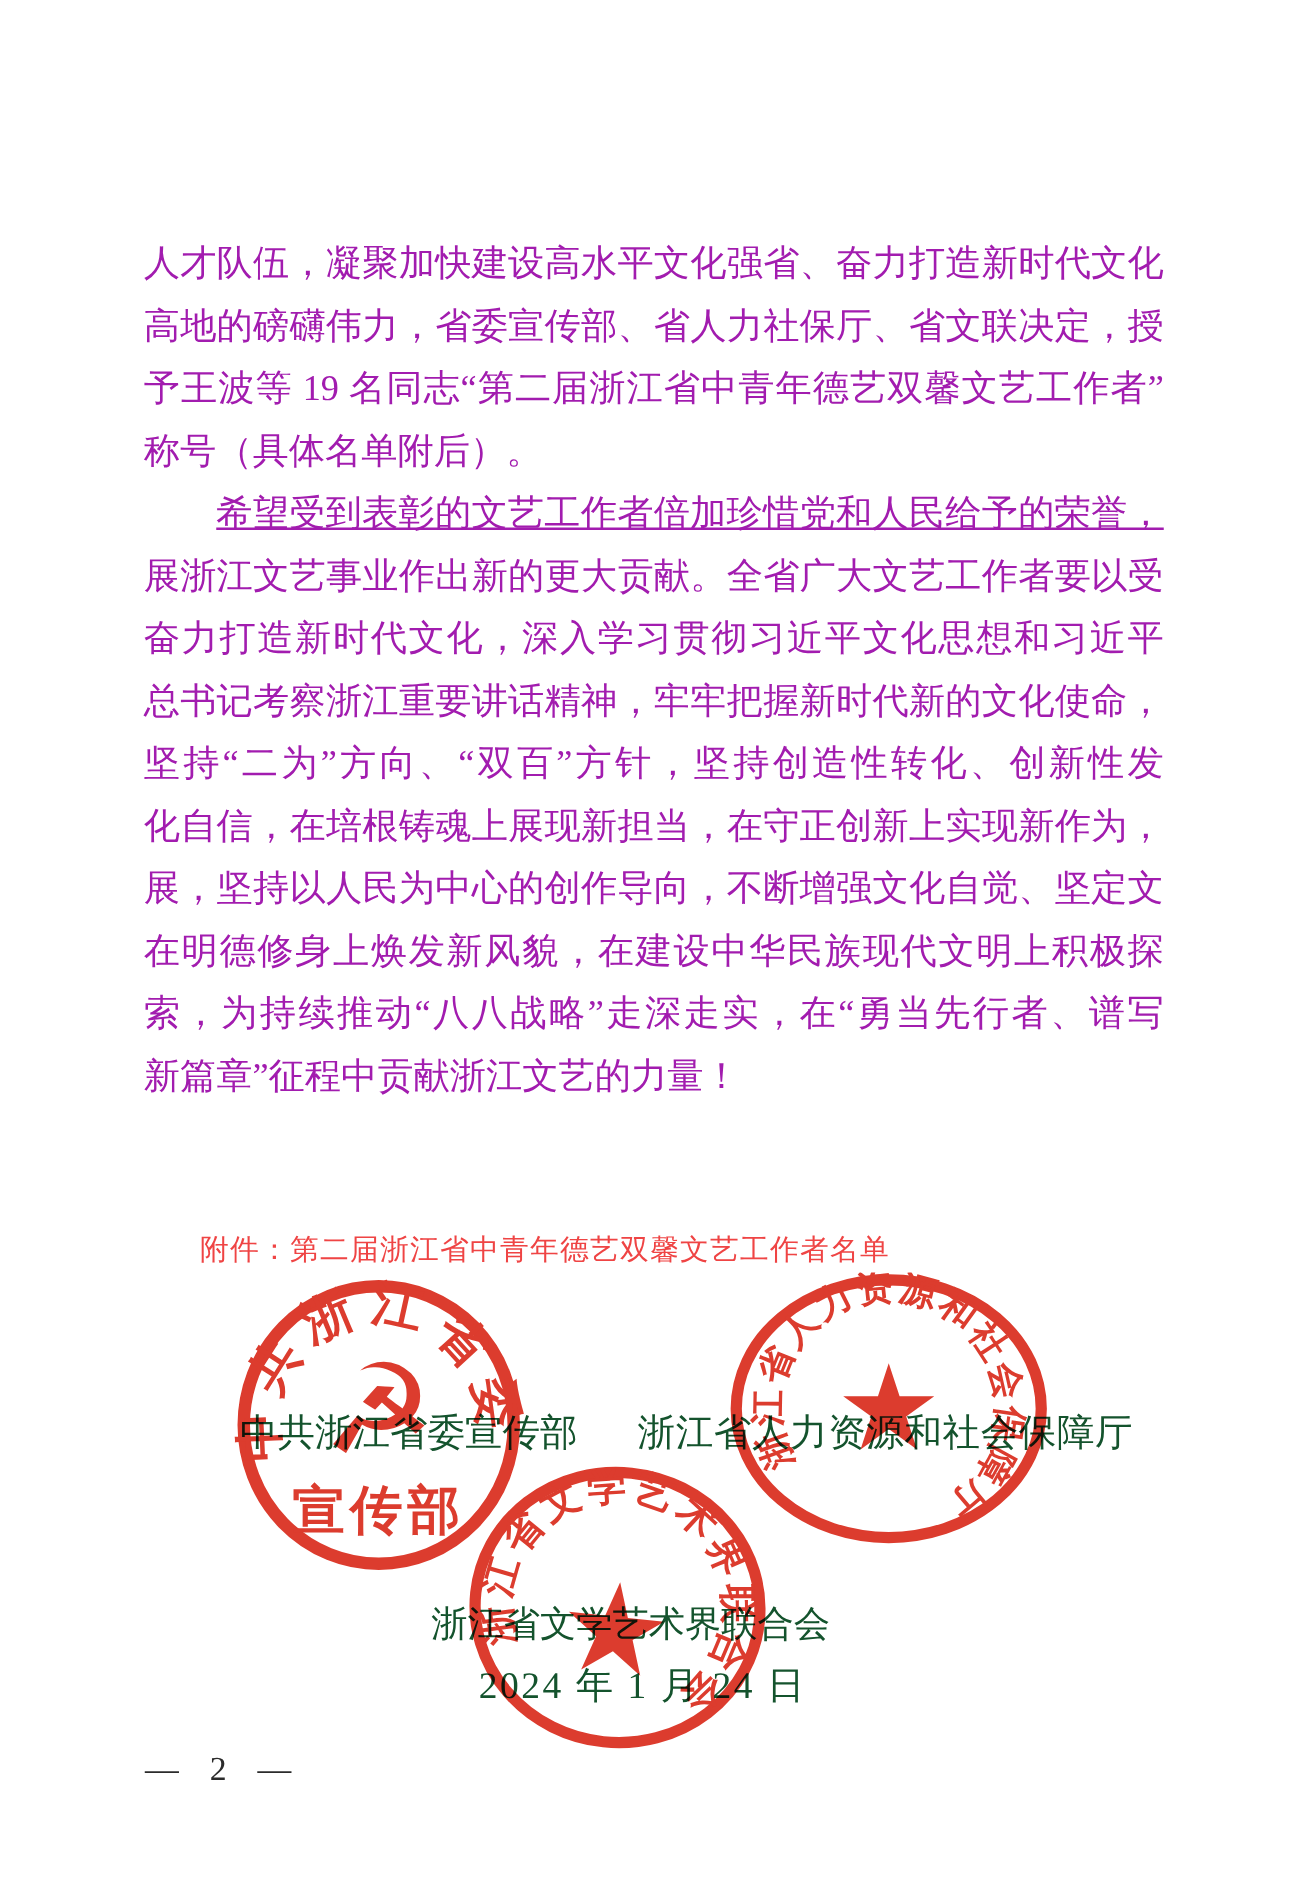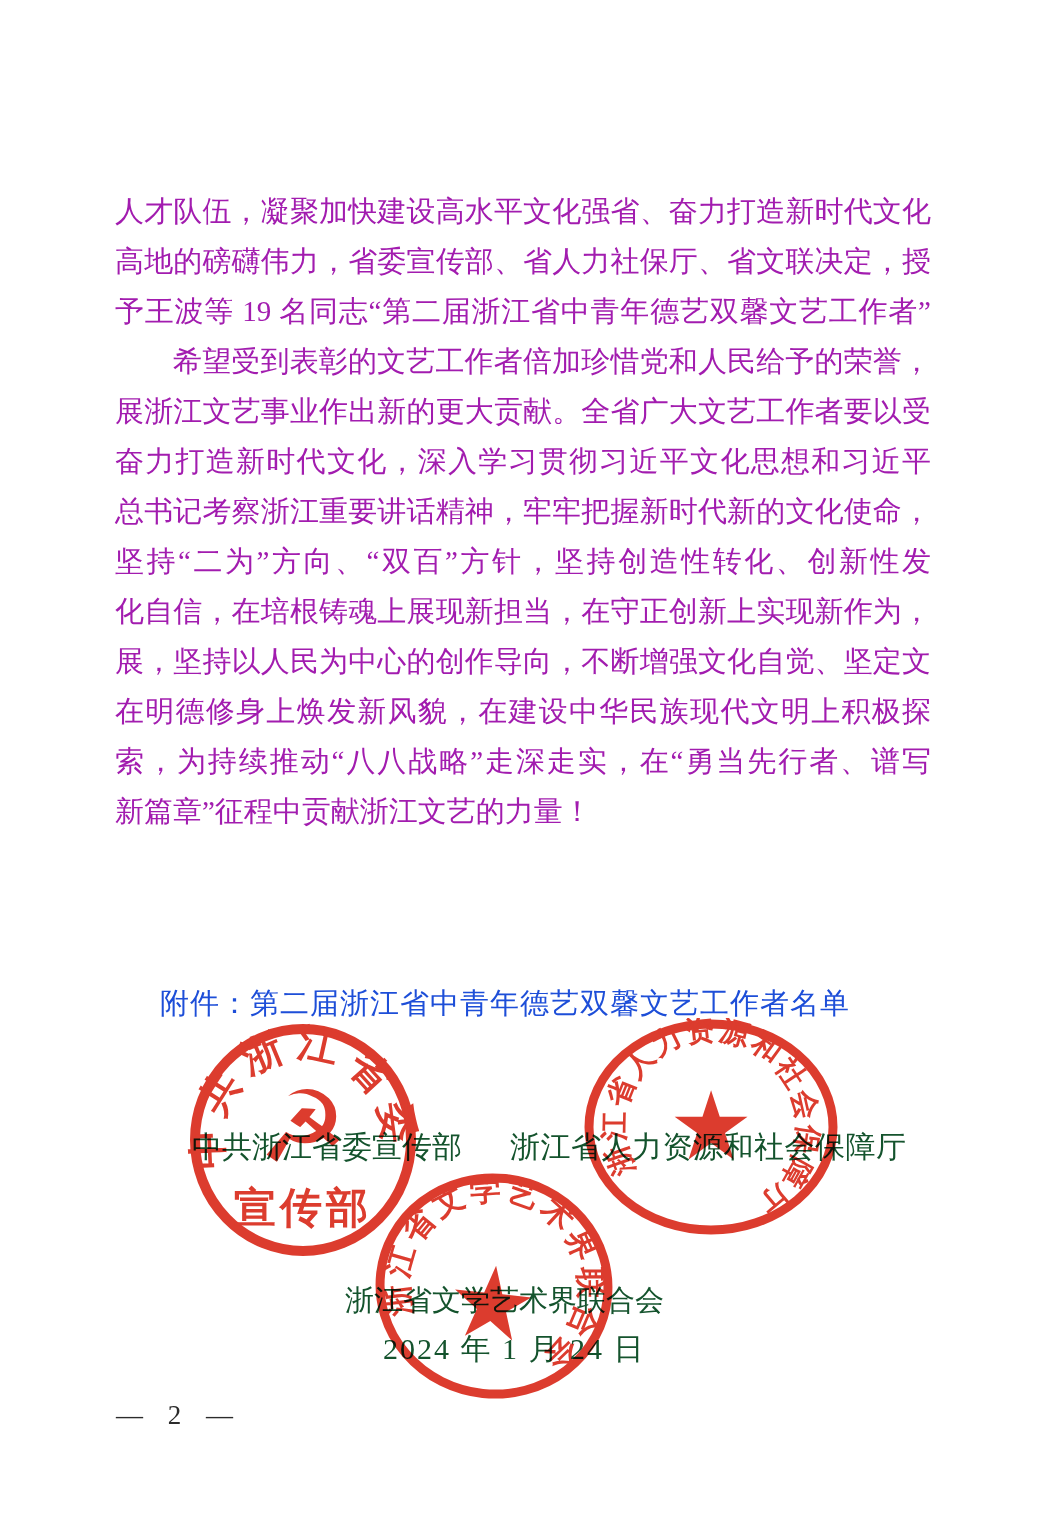--- a/index.html
+++ b/index.html
@@ -9,24 +9,24 @@
     font-family:"Liberation Serif", serif;
     color:#2b2b2b;
     overflow:hidden;
   }
   .body-text{position:absolute;left:115px;top:186px;width:816px;}
   .line{
     height:50px;line-height:50px;font-size:29px;white-space:nowrap;
     color:#a21caf;
   }
   .j{text-align:justify;text-align-last:justify;}
-  .ind{text-indent:58px;}
+  .ind{text-indent:58px;text-decoration:underline;}
   .attachment{
-    position:absolute;left:115px;top:984px;font-size:29px;
-    text-indent:45px;letter-spacing:1px;white-space:nowrap;color:#1d4ed8;
+    position:absolute;left:115px;top:984px;font-size:23px;
+    text-indent:45px;letter-spacing:1px;white-space:nowrap;color:#ef4444;
   }
   .sig{
     position:absolute;font-size:30px;white-space:nowrap;color:#14532d;
     height:38px;line-height:38px;
   }
   .sig-left{left:192px;top:1128px;}
   .sig-right{left:510px;top:1128px;letter-spacing:0.5px;}
   .sig-bottom{left:345px;top:1281px;font-size:29px;}
   .sig-date{left:383px;top:1330px;letter-spacing:2px;}
   .page-num{
@@ -42,20 +42,21 @@
   #stamp-right{left:583px;top:1018px;}
   #stamp-mid{left:373px;top:1172px;}
 </style>
 </head>
 <body>
 
 <div class="body-text">
   <div class="line j">人才队伍，凝聚加快建设高水平文化强省、奋力打造新时代文化</div>
   <div class="line j">高地的磅礴伟力，省委宣传部、省人力社保厅、省文联决定，授</div>
   <div class="line j">予王波等 19 名同志“第二届浙江省中青年德艺双馨文艺工作者”</div>
+  <div class="line">称号（具体名单附后）。</div>
   <div class="line j ind">希望受到表彰的文艺工作者倍加珍惜党和人民给予的荣誉，</div>
   <div class="line j">展浙江文艺事业作出新的更大贡献。全省广大文艺工作者要以受</div>
   <div class="line j">奋力打造新时代文化，深入学习贯彻习近平文化思想和习近平</div>
   <div class="line j">总书记考察浙江重要讲话精神，牢牢把握新时代新的文化使命，</div>
   <div class="line j">坚持“二为”方向、“双百”方针，坚持创造性转化、创新性发</div>
   <div class="line j">化自信，在培根铸魂上展现新担当，在守正创新上实现新作为，</div>
   <div class="line j">展，坚持以人民为中心的创作导向，不断增强文化自觉、坚定文</div>
   <div class="line j">在明德修身上焕发新风貌，在建设中华民族现代文明上积极探</div>
   <div class="line j">索，为持续推动“八八战略”走深走实，在“勇当先行者、谱写</div>
   <div class="line">新篇章”征程中贡献浙江文艺的力量！</div>

